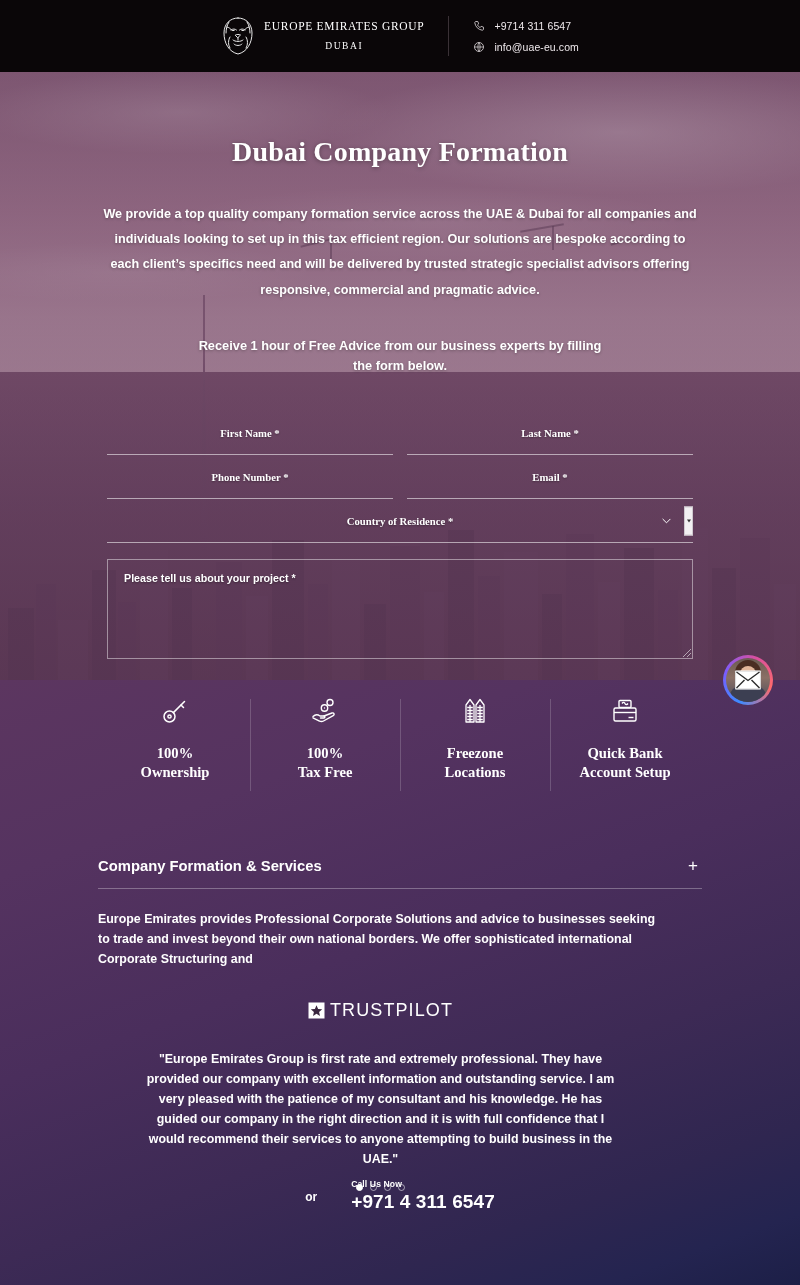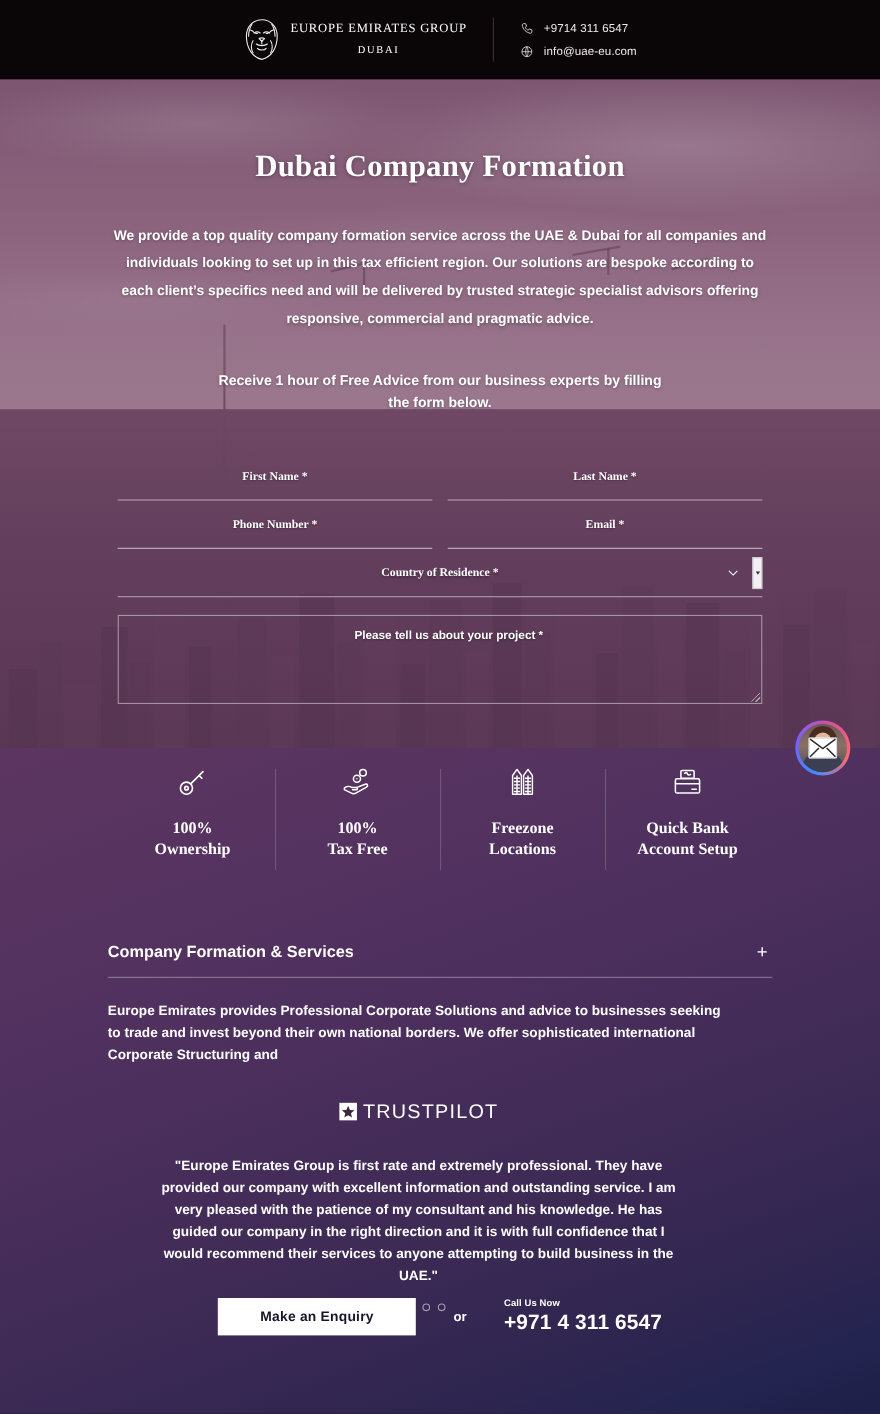--- a/index.html
+++ b/index.html
@@ -127,24 +127,24 @@
     width:9px; height:29px; background:#f2f0f2;
     border:1px solid #cfc9cf;
     display:flex; align-items:center; justify-content:center;
   }
   .minispin i {
     width:0; height:0; border-left:2.5px solid transparent;
     border-right:2.5px solid transparent; border-top:3px solid #333;
     display:block;
   }
   .ta-wrap {
-    margin-top:16px; height:81px;
+    margin-top:16px; height:100px;
     border:1px solid rgba(255,255,255,.45);
     position:relative;
-    display:flex; justify-content:center;padding-left:16px;
+    display:flex; padding-left:16px;
   }
   .ta-lbl {
     color:#fff; font-size:10.7px; font-weight:700; margin-top:12px;
     text-shadow:0 1px 2px rgba(0,0,0,.35);
   }
   .resize {
     position:absolute; right:1px; bottom:1px; width:8px; height:8px;
     background:
       linear-gradient(135deg, transparent 0 45%, rgba(255,255,255,.55) 45% 55%, transparent 55% 100%),
       linear-gradient(135deg, transparent 0 70%, rgba(255,255,255,.55) 70% 80%, transparent 80% 100%);
@@ -492,21 +492,20 @@
       <div class="quote">"Europe Emirates Group is first rate and extremely professional. They have provided our company with excellent information and outstanding service. I am very pleased with the patience of my consultant and his knowledge. He has guided our company in the right direction and it is with full confidence that I would recommend their services to anyone attempting to build business in the UAE."</div>
       <div class="dots">
         <span class="dot on"></span>
         <span class="dot"></span>
         <span class="dot"></span>
         <span class="dot"></span>
       </div>
     </div>
 
     <div class="fcta">
-      <button class="btn-white enquiry-bot">Make an Enquiry</button>
       <span class="or">or</span>
       <div class="callnow">
         <div class="call-lbl">Call Us Now</div>
         <div class="call-num">+971 4 311 6547</div>
       </div>
     </div>
 
   </div>
 </div>
 

